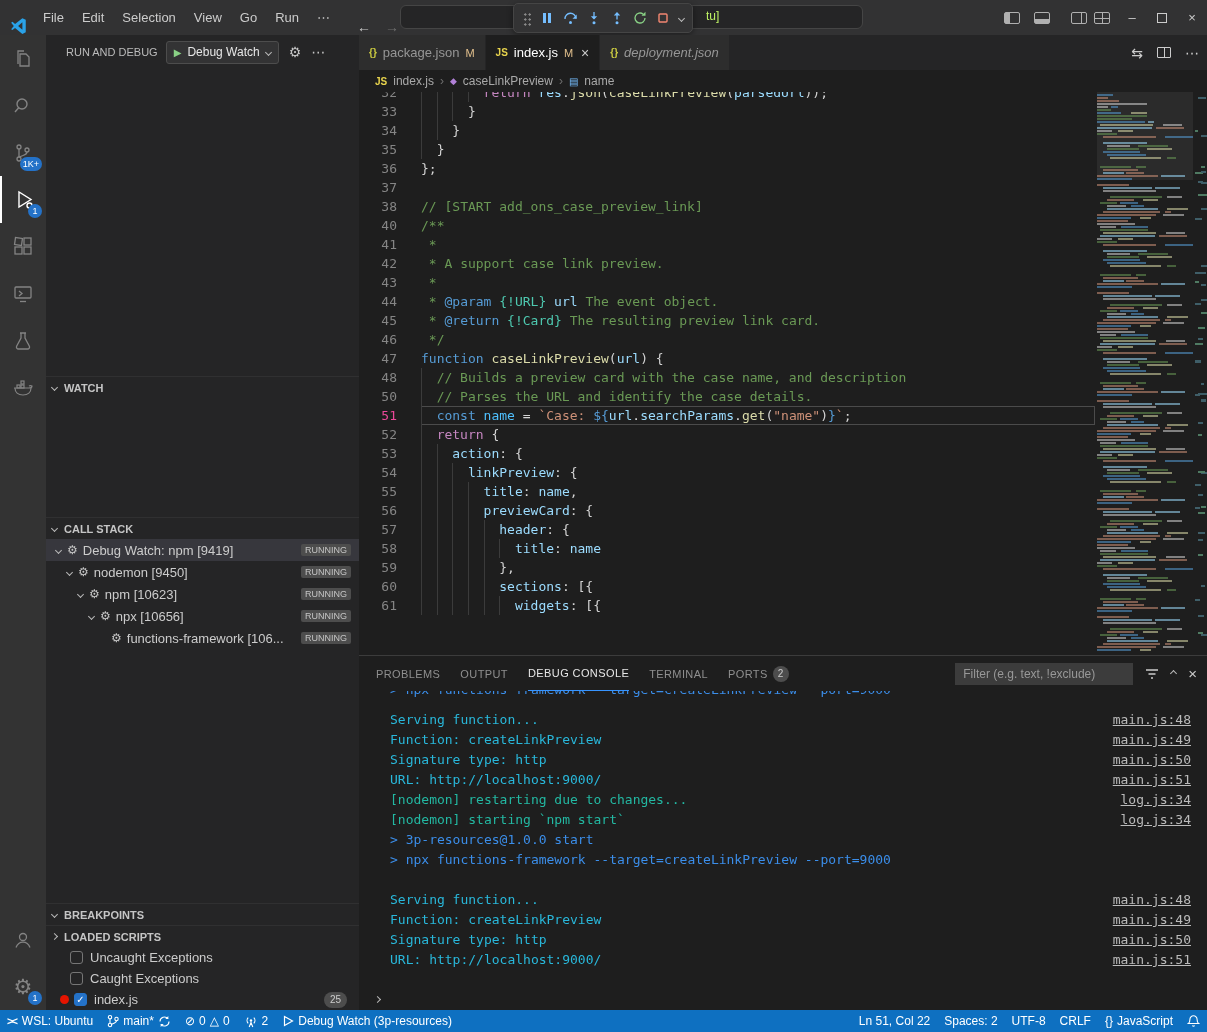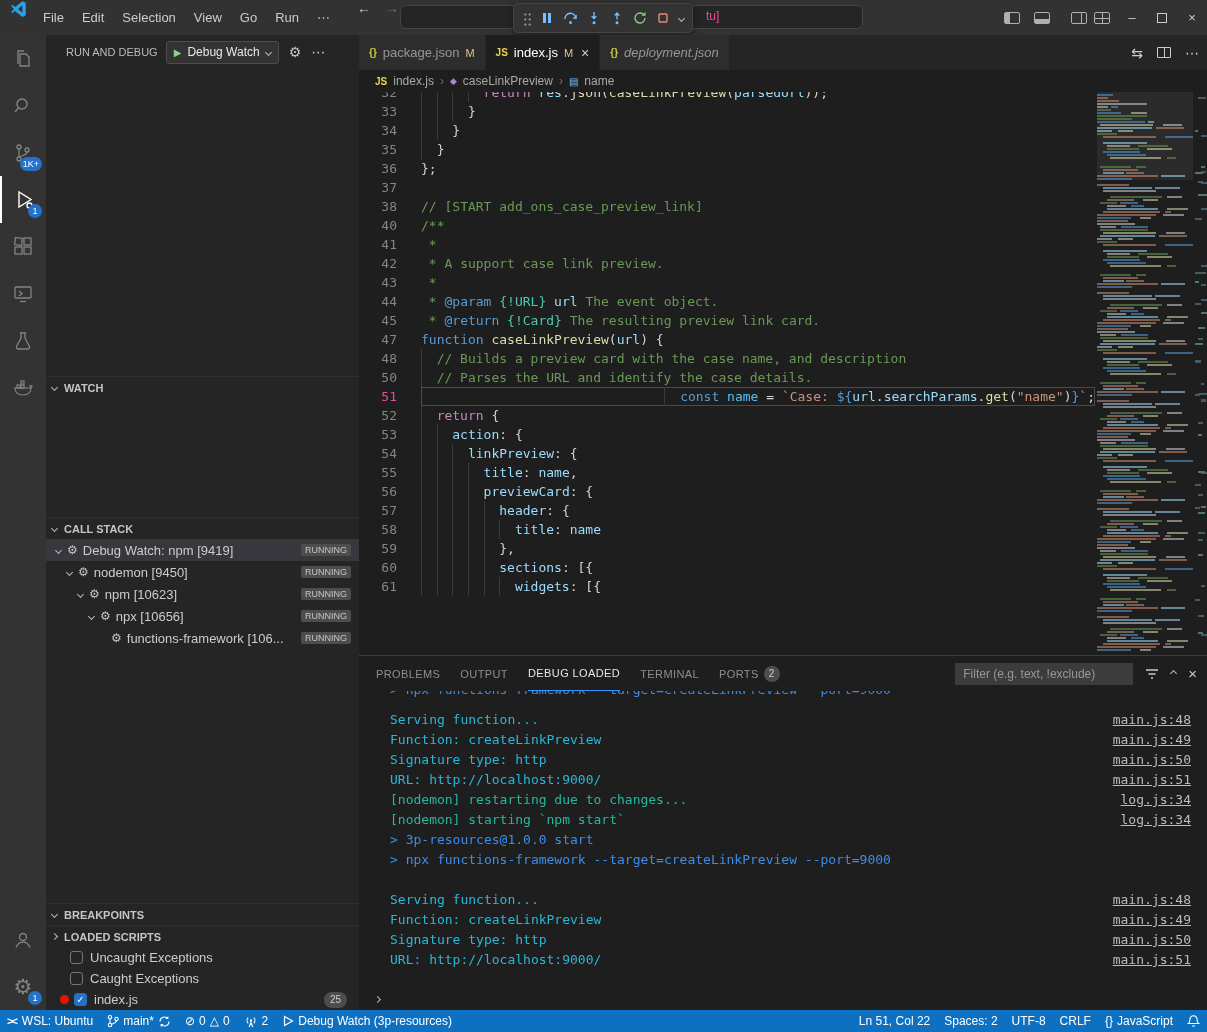--- a/index.html
+++ b/index.html
@@ -1,29 +1,29 @@
 <!DOCTYPE html>
 <html><head>
 <meta charset="utf-8">
 <style>
   * { box-sizing: border-box; margin: 0; padding: 0; }
   html,body { width:1207px; height:1032px; overflow:hidden; background:#1e1e1e;
               font-family:"Liberation Sans", sans-serif; }
   .window { width:1207px; height:1032px; display:flex; flex-direction:column; background:#1e1e1e; }
 
   
-  .titlebar { height:35px; background:#323233; display:flex; align-items:flex-start; position:relative;
+  .titlebar { height:35px; background:#323233; display:flex; align-items:flex-end; position:relative;
               color:#cccccc; font-size:13px; flex:none; }
   .vscode-logo { margin:0 6px 0 10px; flex:none; }
   .menu { padding:0 9px; line-height:35px; cursor:default; }
   .nav-arrows { margin-left:18px; display:flex; gap:14px; font-size:14px; color:#cccccc; }
   .nav-arrows .dim { color:#6e6e6e; }
   .command-center { position:absolute; left:400px; top:5px; width:463px; height:24px;
                     background:#252526; border:1px solid #454545; border-radius:6px; }
-  .cc-text { position:absolute; left:305px; top:3px; font-size:12px; color:#ec4899; }
+  .cc-text { position:absolute; left:305px; top:3px; font-size:12px; color:#bef264; }
   .debug-toolbar { position:absolute; left:112px; top:-3px; height:30px; padding:0 8px;
                    display:flex; align-items:center; gap:9px; background:#333334;
                    border:1px solid #454545; border-radius:5px; box-shadow:0 2px 6px rgba(0,0,0,.4); }
   .grip { width:9px; height:15px; background-image:radial-gradient(#8a8a8a 1px, transparent 1.1px);
           background-size:4.5px 5px; background-position:1px 1px; }
   .dbg-ic { display:flex; align-items:center; }
   .window-controls { margin-left:auto; display:flex; align-items:center; height:35px; }
   .wc-btn { width:30px; height:35px; display:flex; align-items:center; justify-content:center; color:#cccccc; }
   .layout-ic { width:16px; height:12px; border:1px solid #b0b0b0; border-radius:2px; position:relative; }
   .layout-ic.sb-left::before  { content:''; position:absolute; left:0; top:0; bottom:0; width:5px; background:#b0b0b0; }
@@ -109,21 +109,21 @@
   .bc-sym-f { color:#75beff; font-size:10px; }
 
   
   .code-area { flex:1; position:relative; overflow:hidden; background:#1e1e1e; min-height:0; }
   .code-scroll { position:absolute; left:0; right:112px; top:-9px; }
   .code-line { display:flex; height:19px; line-height:19px;
                font-family:"DejaVu Sans Mono", monospace; font-size:13px; white-space:pre; }
   .gutter { width:62px; flex:none; text-align:right; padding-right:24px; color:#858585; }
   .code-line.current .gutter { color:#ec4899; }
   .line-content { flex:1; overflow:hidden; position:relative; }
-  .code-line.current .line-content { box-shadow:inset 0 0 0 1px #4b4b4b;text-align:right; }
+  .code-line.current .line-content { box-shadow:inset 0 0 0 1px #4b4b4b; }
   .ind { display:inline-block; height:19px; vertical-align:top;
          background-image:repeating-linear-gradient(to right, #3b3b3b 0 1px, transparent 1px 2ch); }
   .tk-kw{color:#569cd6} .tk-ctrl{color:#c586c0} .tk-fn{color:#dcdcaa} .tk-var{color:#9cdcfe}
   .tk-vard{color:#4fc1ff} .tk-str{color:#ce9178} .tk-cmt{color:#6a9955} .tk-typ{color:#4ec9b0}
   .tk-doc{color:#569cd6} .tk-pun{color:#d4d4d4}
 
   .minimap { position:absolute; top:0; bottom:0; right:14px; width:96px; padding-top:2px; }
   .mm-row { height:2px; margin-bottom:1px; display:flex; }
   .mm-row span { height:2px; display:inline-block; opacity:.55; }
   .mm-slider { position:absolute; left:0; right:0; top:0; height:88px; background:rgba(255,255,255,.06); }
@@ -453,20 +453,21 @@
             <div class="code-line"><div class="gutter">35</div><div class="line-content"><span class="ind" style="width: 2ch;"></span><span class="tk-pun">}</span></div></div>
             <div class="code-line"><div class="gutter">36</div><div class="line-content"><span class="tk-pun">};</span></div></div>
             <div class="code-line"><div class="gutter">37</div><div class="line-content"></div></div>
             <div class="code-line"><div class="gutter">38</div><div class="line-content"><span class="tk-cmt">// [START add_ons_case_preview_link]</span></div></div>
             <div class="code-line"><div class="gutter">40</div><div class="line-content"><span class="tk-cmt">/**</span></div></div>
             <div class="code-line"><div class="gutter">41</div><div class="line-content"><span class="tk-cmt"> *</span></div></div>
             <div class="code-line"><div class="gutter">42</div><div class="line-content"><span class="tk-cmt"> * A support case link preview.</span></div></div>
             <div class="code-line"><div class="gutter">43</div><div class="line-content"><span class="tk-cmt"> *</span></div></div>
             <div class="code-line"><div class="gutter">44</div><div class="line-content"><span class="tk-cmt"> * </span><span class="tk-doc">@param</span><span class="tk-cmt"> </span><span class="tk-typ">{!URL}</span><span class="tk-var"> url </span><span class="tk-cmt">The event object.</span></div></div>
             <div class="code-line"><div class="gutter">45</div><div class="line-content"><span class="tk-cmt"> * </span><span class="tk-doc">@return</span><span class="tk-cmt"> </span><span class="tk-typ">{!Card}</span><span class="tk-cmt"> The resulting preview link card.</span></div></div>
+            <div class="code-line"><div class="gutter">46</div><div class="line-content"><span class="tk-cmt"> */</span></div></div>
             <div class="code-line"><div class="gutter">47</div><div class="line-content"><span class="tk-kw">function </span><span class="tk-fn">caseLinkPreview</span><span class="tk-pun">(</span><span class="tk-var">url</span><span class="tk-pun">) {</span></div></div>
             <div class="code-line"><div class="gutter">48</div><div class="line-content"><span class="ind" style="width: 2ch;"></span><span class="tk-cmt">// Builds a preview card with the case name, and description</span></div></div>
             <div class="code-line"><div class="gutter">50</div><div class="line-content"><span class="ind" style="width: 2ch;"></span><span class="tk-cmt">// Parses the URL and identify the case details.</span></div></div>
             <div class="code-line current"><div class="gutter">51</div><div class="line-content"><span class="ind" style="width: 2ch;"></span><span class="tk-kw">const </span><span class="tk-vard">name</span><span class="tk-pun"> = </span><span class="tk-str">`Case: </span><span class="tk-kw">${</span><span class="tk-var">url</span><span class="tk-pun">.</span><span class="tk-var">searchParams</span><span class="tk-pun">.</span><span class="tk-fn">get</span><span class="tk-pun">(</span><span class="tk-str">"name"</span><span class="tk-pun">)</span><span class="tk-kw">}</span><span class="tk-str">`</span><span class="tk-pun">;</span></div></div>
             <div class="code-line"><div class="gutter">52</div><div class="line-content"><span class="ind" style="width: 2ch;"></span><span class="tk-ctrl">return</span><span class="tk-pun"> {</span></div></div>
             <div class="code-line"><div class="gutter">53</div><div class="line-content"><span class="ind" style="width: 4ch;"></span><span class="tk-var">action</span><span class="tk-pun">: {</span></div></div>
             <div class="code-line"><div class="gutter">54</div><div class="line-content"><span class="ind" style="width: 6ch;"></span><span class="tk-var">linkPreview</span><span class="tk-pun">: {</span></div></div>
             <div class="code-line"><div class="gutter">55</div><div class="line-content"><span class="ind" style="width: 8ch;"></span><span class="tk-var">title</span><span class="tk-pun">: </span><span class="tk-var">name</span><span class="tk-pun">,</span></div></div>
             <div class="code-line"><div class="gutter">56</div><div class="line-content"><span class="ind" style="width: 8ch;"></span><span class="tk-var">previewCard</span><span class="tk-pun">: {</span></div></div>
             <div class="code-line"><div class="gutter">57</div><div class="line-content"><span class="ind" style="width: 10ch;"></span><span class="tk-var">header</span><span class="tk-pun">: {</span></div></div>
@@ -1140,21 +1141,21 @@
 
       <div class="panel">
         <div class="panel-tabs">
           <span class="ptab">
               <span>PROBLEMS</span>
             </span>
           <span class="ptab">
               <span>OUTPUT</span>
             </span>
           <span class="ptab active">
-              <span>DEBUG LOADED</span>
+              <span>DEBUG CONSOLE</span>
             </span>
           <span class="ptab">
               <span>TERMINAL</span>
             </span>
           <span class="ptab">
               <span>PORTS</span>
               <span class="ptab-badge">2</span>
             </span>
           <div class="panel-actions">
             <input class="filter-input" placeholder="Filter (e.g. text, !exclude)" style="">

